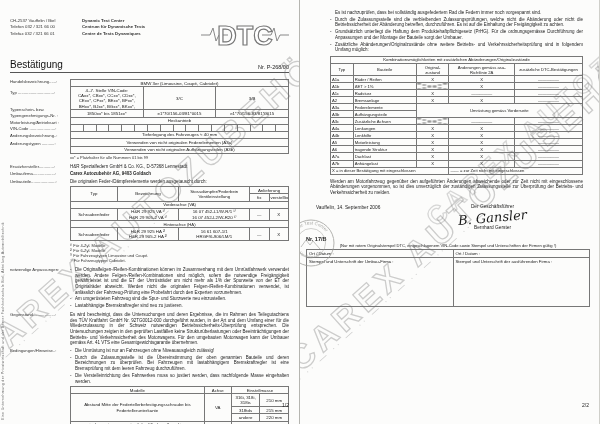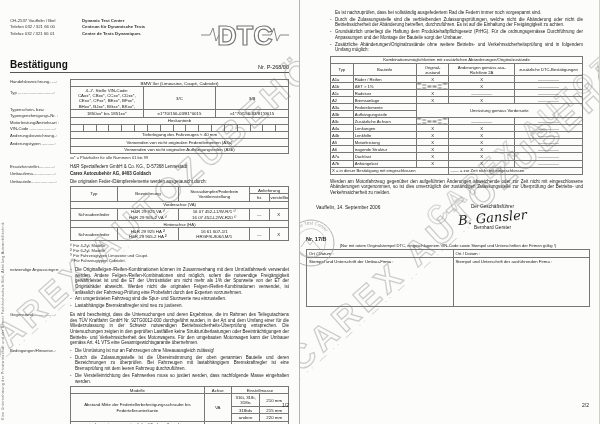--- a/index.html
+++ b/index.html
@@ -24,21 +24,21 @@
   }
 
   
   .p1-header { display:flex; padding:18px 6px 0 10px; align-items:flex-start; }
   .addr { width:72px; font-size:4.3px; line-height:1.5; color:#333; }
   .org  { width:96px; font-size:4.3px; line-height:1.5; font-weight:bold; color:#333; }
   .dtc-logo { margin-left:auto; margin-right:4px; }
 
   .titlebar { display:flex; justify-content:space-between; align-items:flex-end;
               margin:7px 10px 0 10px; border-bottom:1px solid #555; padding-bottom:2px; }
-  .doc-title { font-size:10px; font-weight:bold; color:#111; }
+  .doc-title { font-size:10px; font-weight:normal; color:#111; }
   .doc-no { font-size:5.5px; color:#222; }
 
   .p1-body { padding:4px 10px 0 10px; position:relative; }
   .frow { display:flex; margin-top:2px; }
   .lab { flex:0 0 60px; font-size:4.2px; color:#333; line-height:1.3; }
   .lab div { margin-bottom:1px; }
   .val { flex:1; min-width:0; }
 
   table { width:100%; border-collapse:collapse; table-layout:fixed; }
   td,th { border:1px solid #777; font-size:4.4px; line-height:1.2; padding:0.5px 1px;

